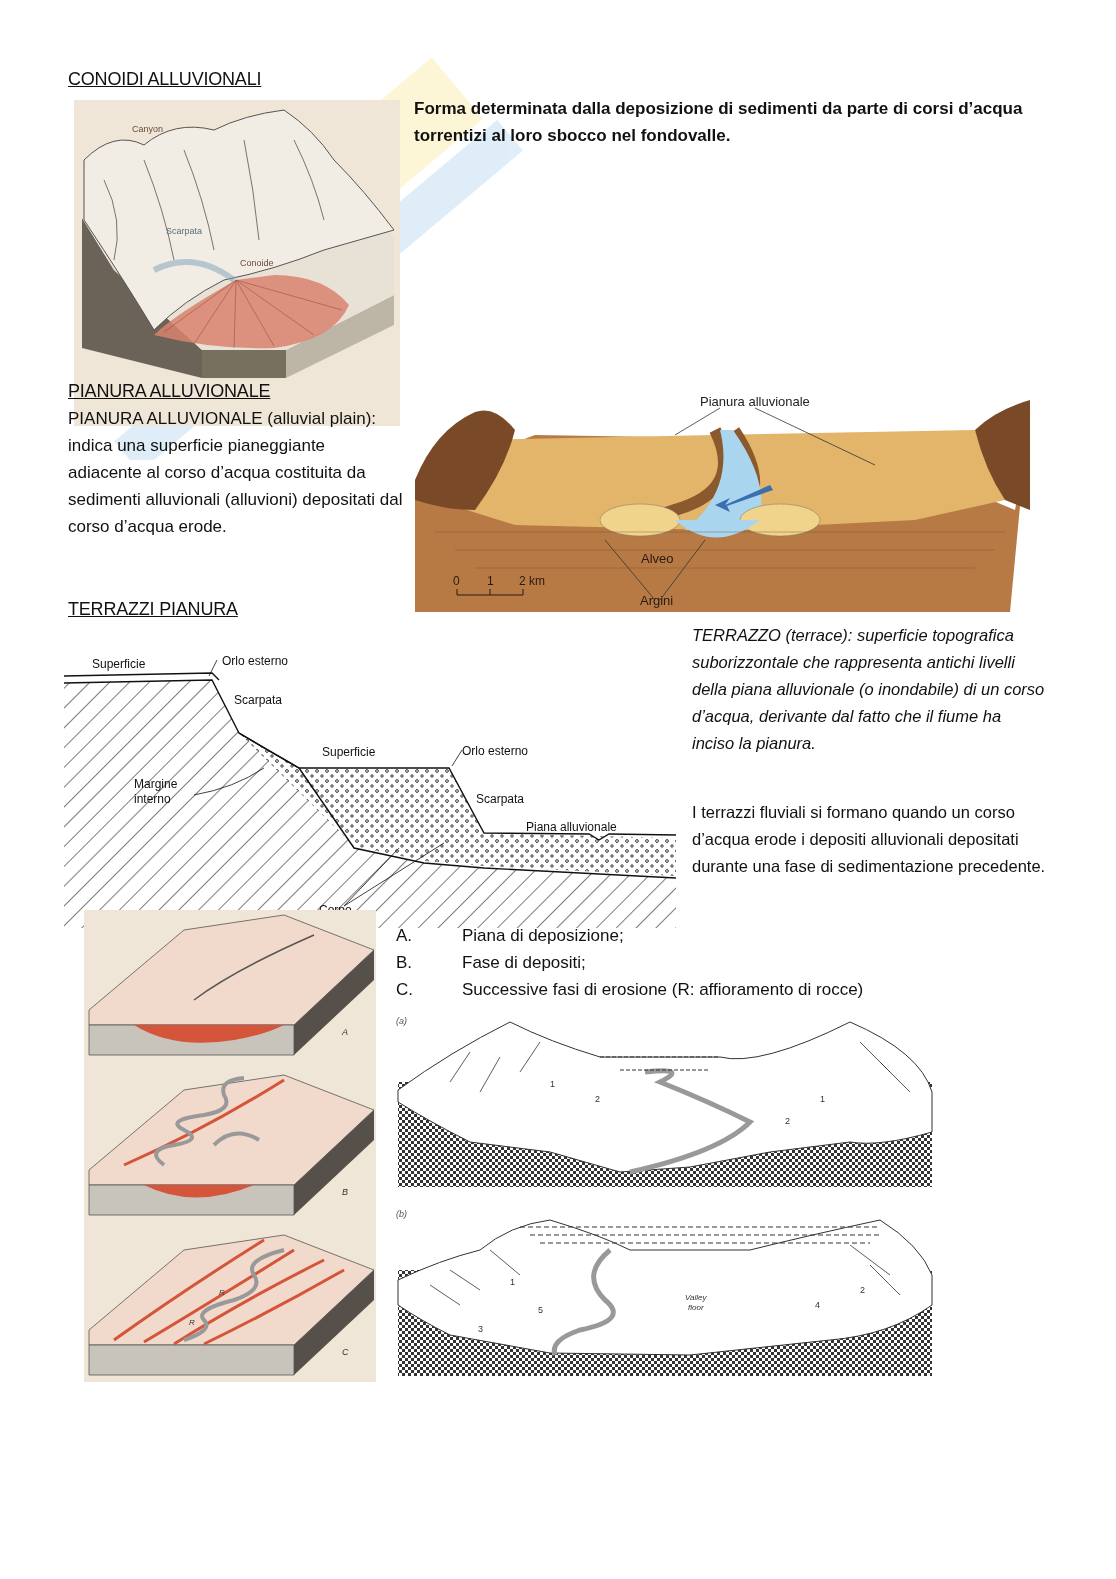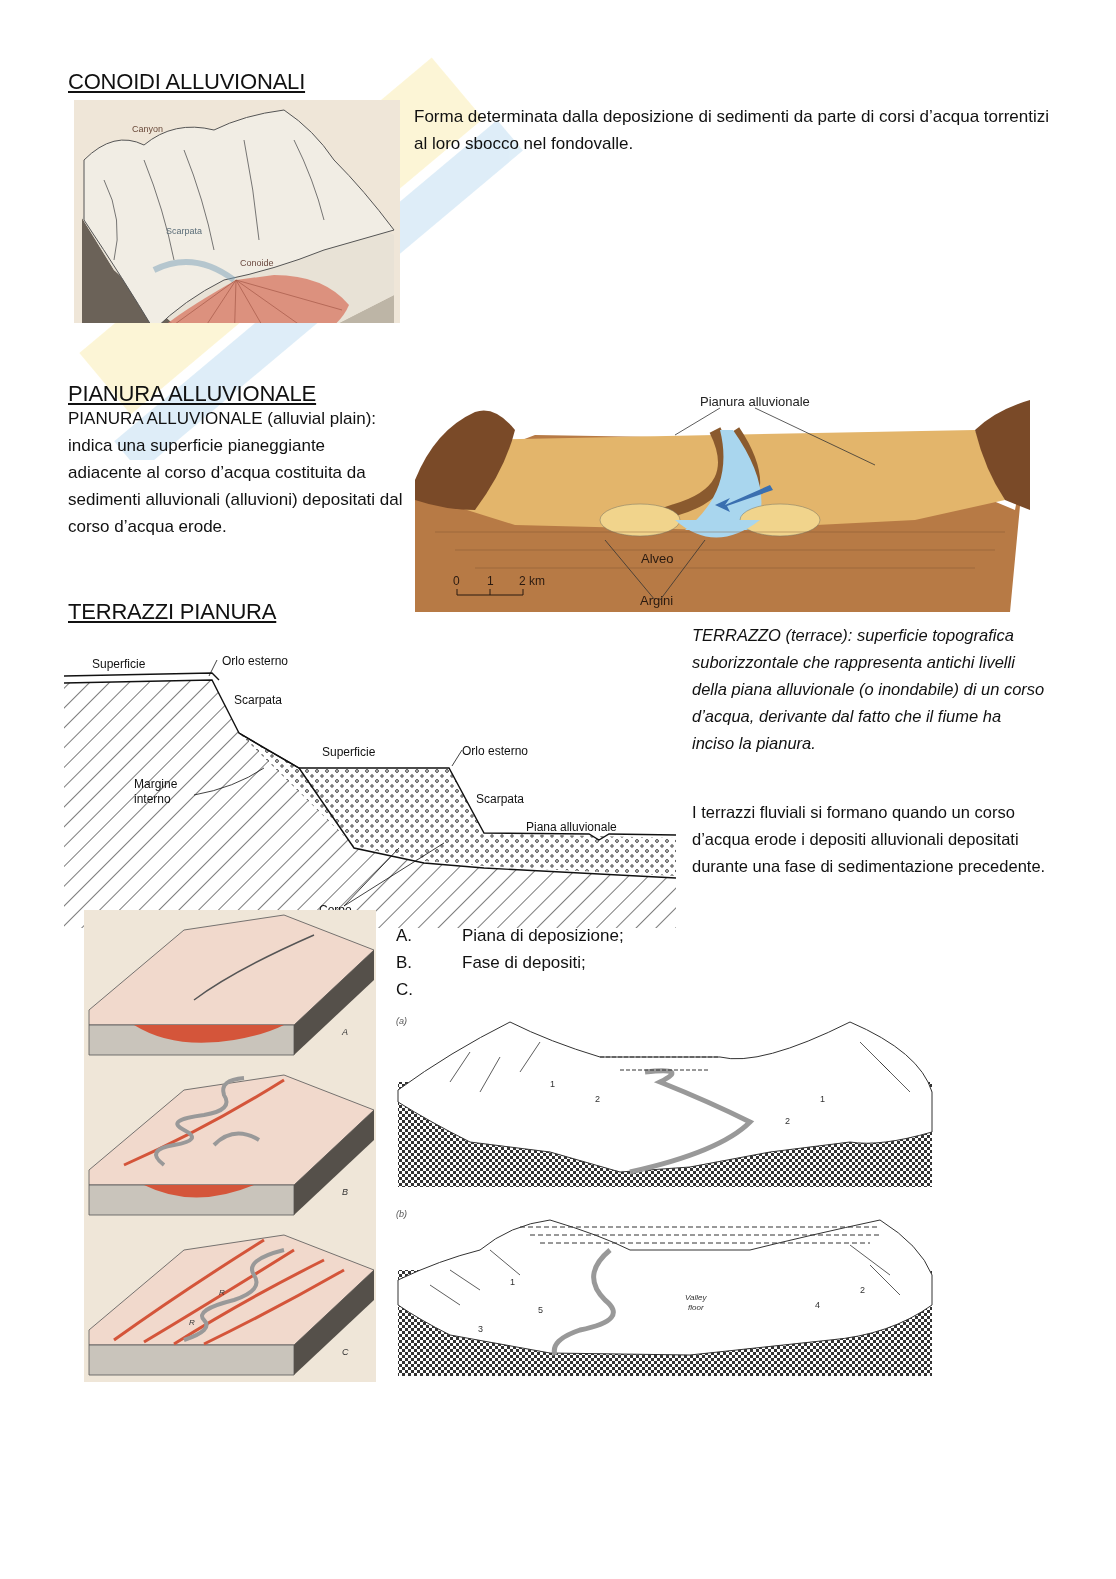--- a/index.html
+++ b/index.html
@@ -1,19 +1,19 @@
 <!DOCTYPE html>
 <html><head>
 <meta charset="utf-8">
 <style>
   html, body { margin: 0; padding: 0; background: #ffffff; }
   body { width: 1116px; height: 1579px; position: relative; overflow: hidden;
          font-family: "Liberation Sans", "DejaVu Sans", sans-serif; color: #111; }
   .abs { position: absolute; }
-  .heading { font-size: 22px; text-decoration: underline; letter-spacing: -0.2px; color: #111; white-space: nowrap; }
+  .heading { font-size: 18px; text-decoration: underline; letter-spacing: -0.2px; color: #111; white-space: nowrap; }
   .para { font-size: 17px; line-height: 27px; color: #111; }
   .small-para { font-size: 16.5px; line-height: 27px; color: #111; }
   .fig { position: absolute; overflow: hidden; }
   .fig svg { display: block; }
   .lbl { font-family: "Liberation Sans", sans-serif; }
   .list-row { display: flex; font-size: 17px; line-height: 27px; }
   .list-row .letter { width: 66px; }
   .watermark { position: absolute; pointer-events: none; }
 </style>
 </head>
@@ -23,21 +23,21 @@
   <svg width="520" height="420" viewBox="0 0 520 420">
     <g opacity="0.22" transform="rotate(-40 260 210)">
       <rect x="40" y="160" width="460" height="80" fill="#f6d64a"></rect>
       <rect x="10" y="250" width="500" height="40" fill="#6fb1e0"></rect>
     </g>
   </svg>
 </div>
 
 <div class="abs heading" style="left:68px; top:69px;">CONOIDI ALLUVIONALI</div>
 
-<div class="fig" style="left:74px; top:100px; width:326px; height:223px; background:#efe6d8;">
+<div class="fig" style="left:74px; top:100px; width:326px; height:326px; background:#efe6d8;">
   <svg width="326" height="278" viewBox="0 0 326 278">
 
     <polygon points="8,118 8,248 128,278 128,250 40,170" fill="#6b6258"></polygon>
     <polygon points="128,250 212,250 212,278 128,278" fill="#77705f"></polygon>
     <polygon points="212,250 320,195 320,225 212,278" fill="#bdb5a6"></polygon>
 
     <polygon points="8,118 40,170 128,250 212,250 320,195 320,135 260,100 150,60 60,50" fill="#e8e2d6"></polygon>
 
     <path d="M10,60 Q40,30 70,45 Q100,20 140,30 Q170,15 210,10 Q240,30 260,60 Q290,90 320,130 L250,150 Q200,170 150,180 Q110,200 80,230 Q50,180 10,120 Z" fill="#f1ede4" stroke="#555" stroke-width="1"></path>
     <path d="M80,170 Q120,150 160,180" fill="none" stroke="#7aa0b8" stroke-width="6" opacity="0.5"></path>
@@ -58,21 +58,21 @@
       <path d="M110,50 Q130,100 140,150"></path>
         <path d="M170,40 Q180,90 185,140"></path>
       <path d="M220,40 Q240,80 250,120"></path>
     </g>
     <text class="lbl" x="58" y="32" font-size="9" fill="#6a4a3a">Canyon</text>
     <text class="lbl" x="92" y="134" font-size="9" fill="#5b6d78">Scarpata</text>
     <text class="lbl" x="166" y="166" font-size="9" fill="#6b4a40">Conoide</text>
   </svg>
 </div>
 
-<div class="abs para" style="left:414px; top:103px; width:640px;">Forma determinata dalla deposizione di sedimenti da parte di corsi d’acqua torrentizi al loro sbocco nel fondovalle.</div>
+<div class="abs para" style="left:414px; top:95px; width:640px;font-weight:bold;">Forma determinata dalla deposizione di sedimenti da parte di corsi d’acqua torrentizi al loro sbocco nel fondovalle.</div>
 
 <div class="abs heading" style="left:68px; top:381px;">PIANURA ALLUVIONALE</div>
 <div class="abs para" style="left:68px; top:405px; width:335px;">PIANURA ALLUVIONALE (alluvial plain): indica una superficie pianeggiante adiacente al corso d’acqua costituita da sedimenti alluvionali (alluvioni) depositati dal corso d’acqua erode.</div>
 
 <div class="fig" style="left:415px; top:390px; width:615px; height:222px;">
   <svg width="615" height="222" viewBox="0 0 615 222">
 
     <polygon points="0,90 0,222 595,222 615,10 615,40 600,120 540,95 420,50 120,45" fill="#b77a45"></polygon>
 
     <polygon points="20,90 60,50 300,45 560,40 590,110 500,130 300,140 100,135 20,110" fill="#e3b56b"></polygon>
@@ -174,20 +174,21 @@
   <div class="list-row">
     <span class="letter">A.</span>
       <span>Piana di deposizione;</span>
   </div>
   <div class="list-row">
     <span class="letter">B.</span>
       <span>Fase di depositi;</span>
   </div>
   <div class="list-row">
     <span class="letter">C.</span>
+      <span>Successive fasi di erosione (R: affioramento di rocce)</span>
   </div>
 </div>
 
 <div class="fig" style="left:84px; top:910px; width:292px; height:472px; background:#efe6d8;">
   <svg width="292" height="472" viewBox="0 0 292 472">
 
     <g>
       <polygon points="5,100 100,20 200,5 290,40 210,115 5,115" fill="#f1d9cc" stroke="#555" stroke-width="0.8"></polygon>
       <polygon points="5,115 210,115 210,145 5,145" fill="#c9c4bb" stroke="#555" stroke-width="0.8"></polygon>
       <polygon points="210,115 290,40 290,70 210,145" fill="#55504a"></polygon>

